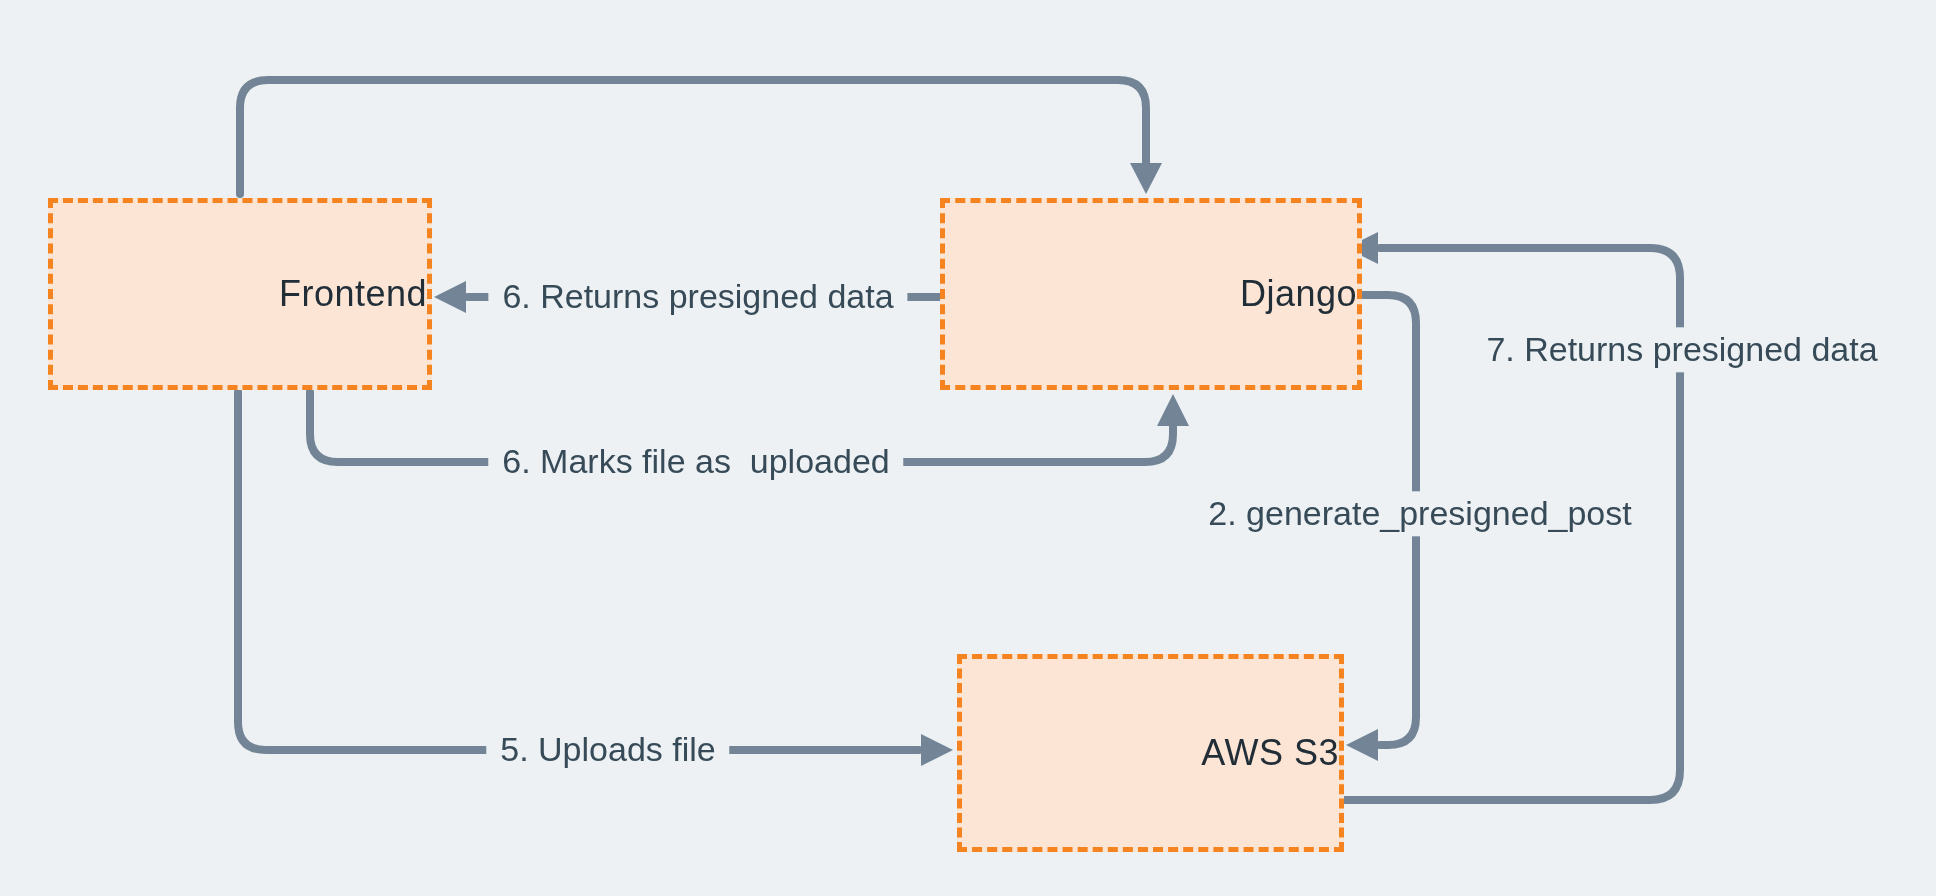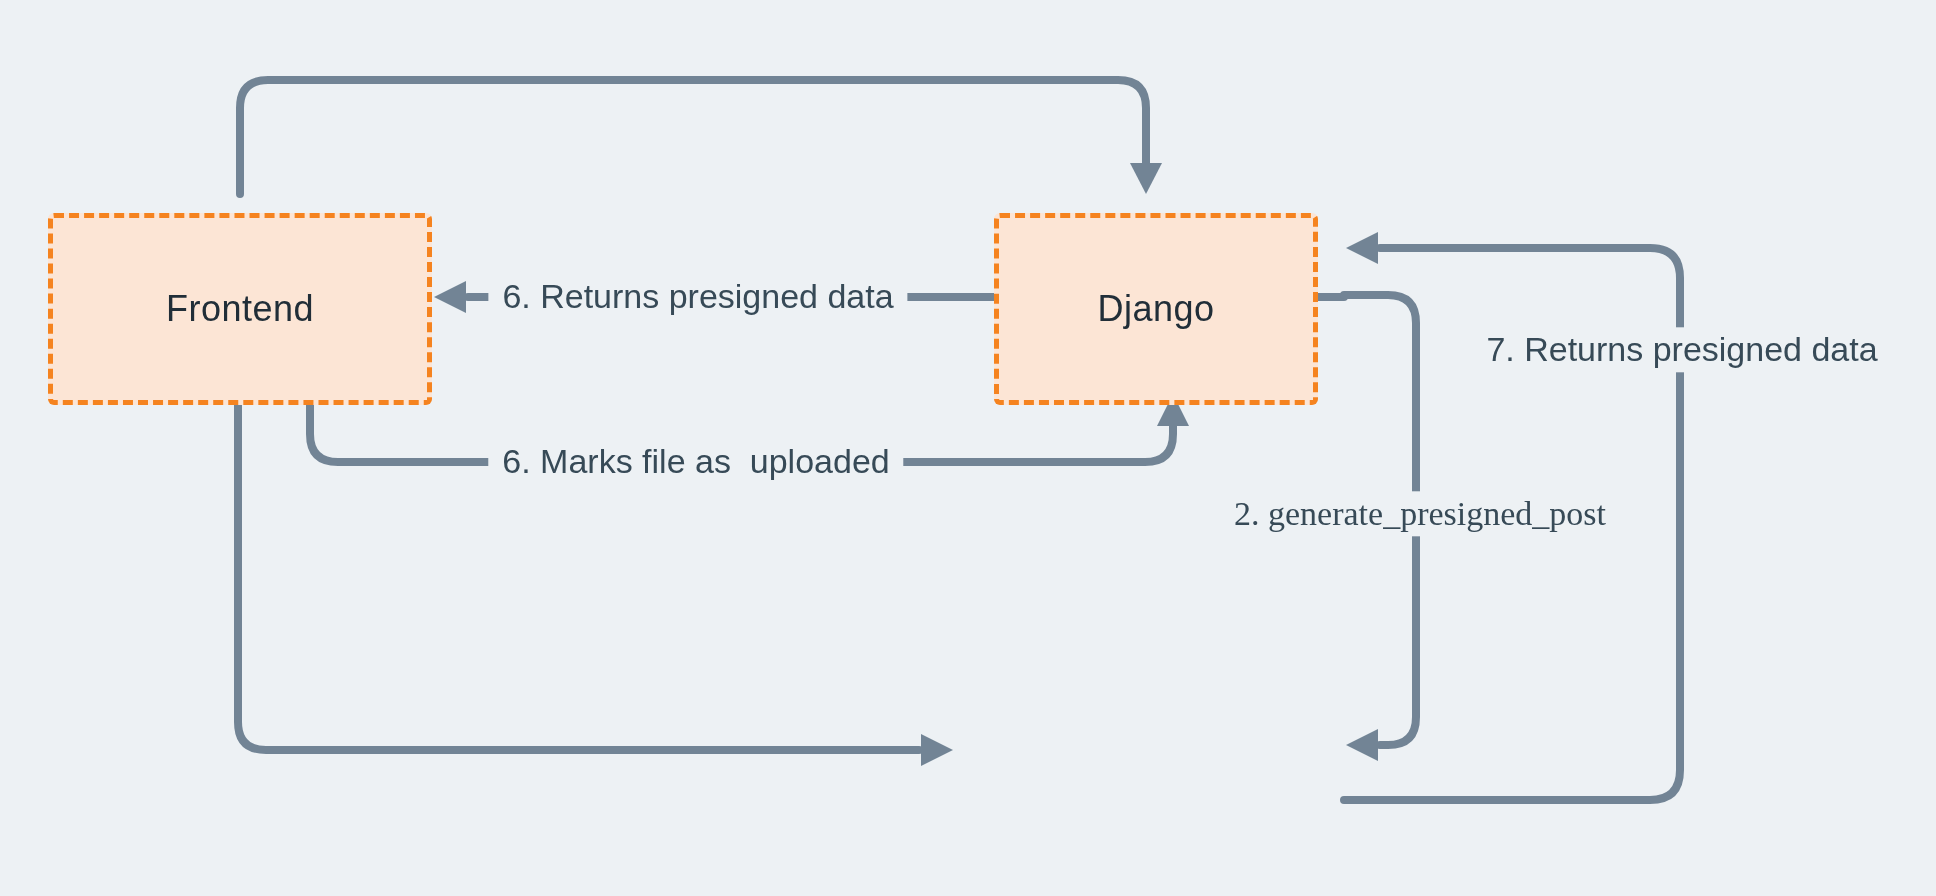--- a/index.html
+++ b/index.html
@@ -33,25 +33,24 @@
     stroke: var(--arrow);
     stroke-width: 8;
     stroke-linecap: round;
     stroke-linejoin: round;
   }
   .arrowhead { fill: var(--arrow); stroke: none; }
   .node {
     position: absolute;
     background: var(--node_fill);
     border: 5px dashed var(--node_border);
-    border-radius: 6px;
+    border-radius: 0;
     display: flex;
     align-items: center;
-    justify-content: center;
-    margin-top: 15px;
+    justify-content: flex-end;
   }
   .node-label {
     font-size: 36px;
     color: var(--node_text);
     letter-spacing: 0.5px;
     white-space: pre;
   }
   .edge-label {
     position: absolute;
     transform: translate(-50%, -50%);
@@ -86,28 +85,32 @@
     <polygon class="arrowhead" points="1346,248 1378,232 1378,264"></polygon>
 
     <path class="edge-path" d="M 238,392 L 238,722 Q 238,750 266,750 L 919,750"></path>
     <polygon class="arrowhead" points="953,750 921,734 921,766"></polygon>
   </svg>
 
   <div class="node" style="left:48px; top:198px; width:384px; height:192px;">
     <span class="node-label">Frontend</span>
   </div>
 
-  <div class="node" style="left:994px; top:198px; width:324px; height:192px;">
+  <div class="node" style="left:940px; top:198px; width:422px; height:192px;">
     <span class="node-label">Django</span>
   </div>
 
+  <div class="node" style="left:957px; top:654px; width:387px; height:198px;">
+    <span class="node-label">AWS S3</span>
+  </div>
 
 
-  <div class="edge-label" style="left:1420px; top:514px;font-family:Liberation Serif, serif;">2. generate_presigned_post</div>
+  <div class="edge-label" style="left:1420px; top:514px;">2. generate_presigned_post</div>
 
   <div class="edge-label" style="left:1682px; top:350px;">7. Returns presigned data</div>
 
   <div class="edge-label" style="left:698px; top:297px;">6. Returns presigned data</div>
 
+  <div class="edge-label" style="left:608px; top:750px;">5. Uploads file</div>
 
   <div class="edge-label" style="left:696px; top:462px;">6. Marks file as  uploaded</div>
 
 </div>
 
 </body></html>

